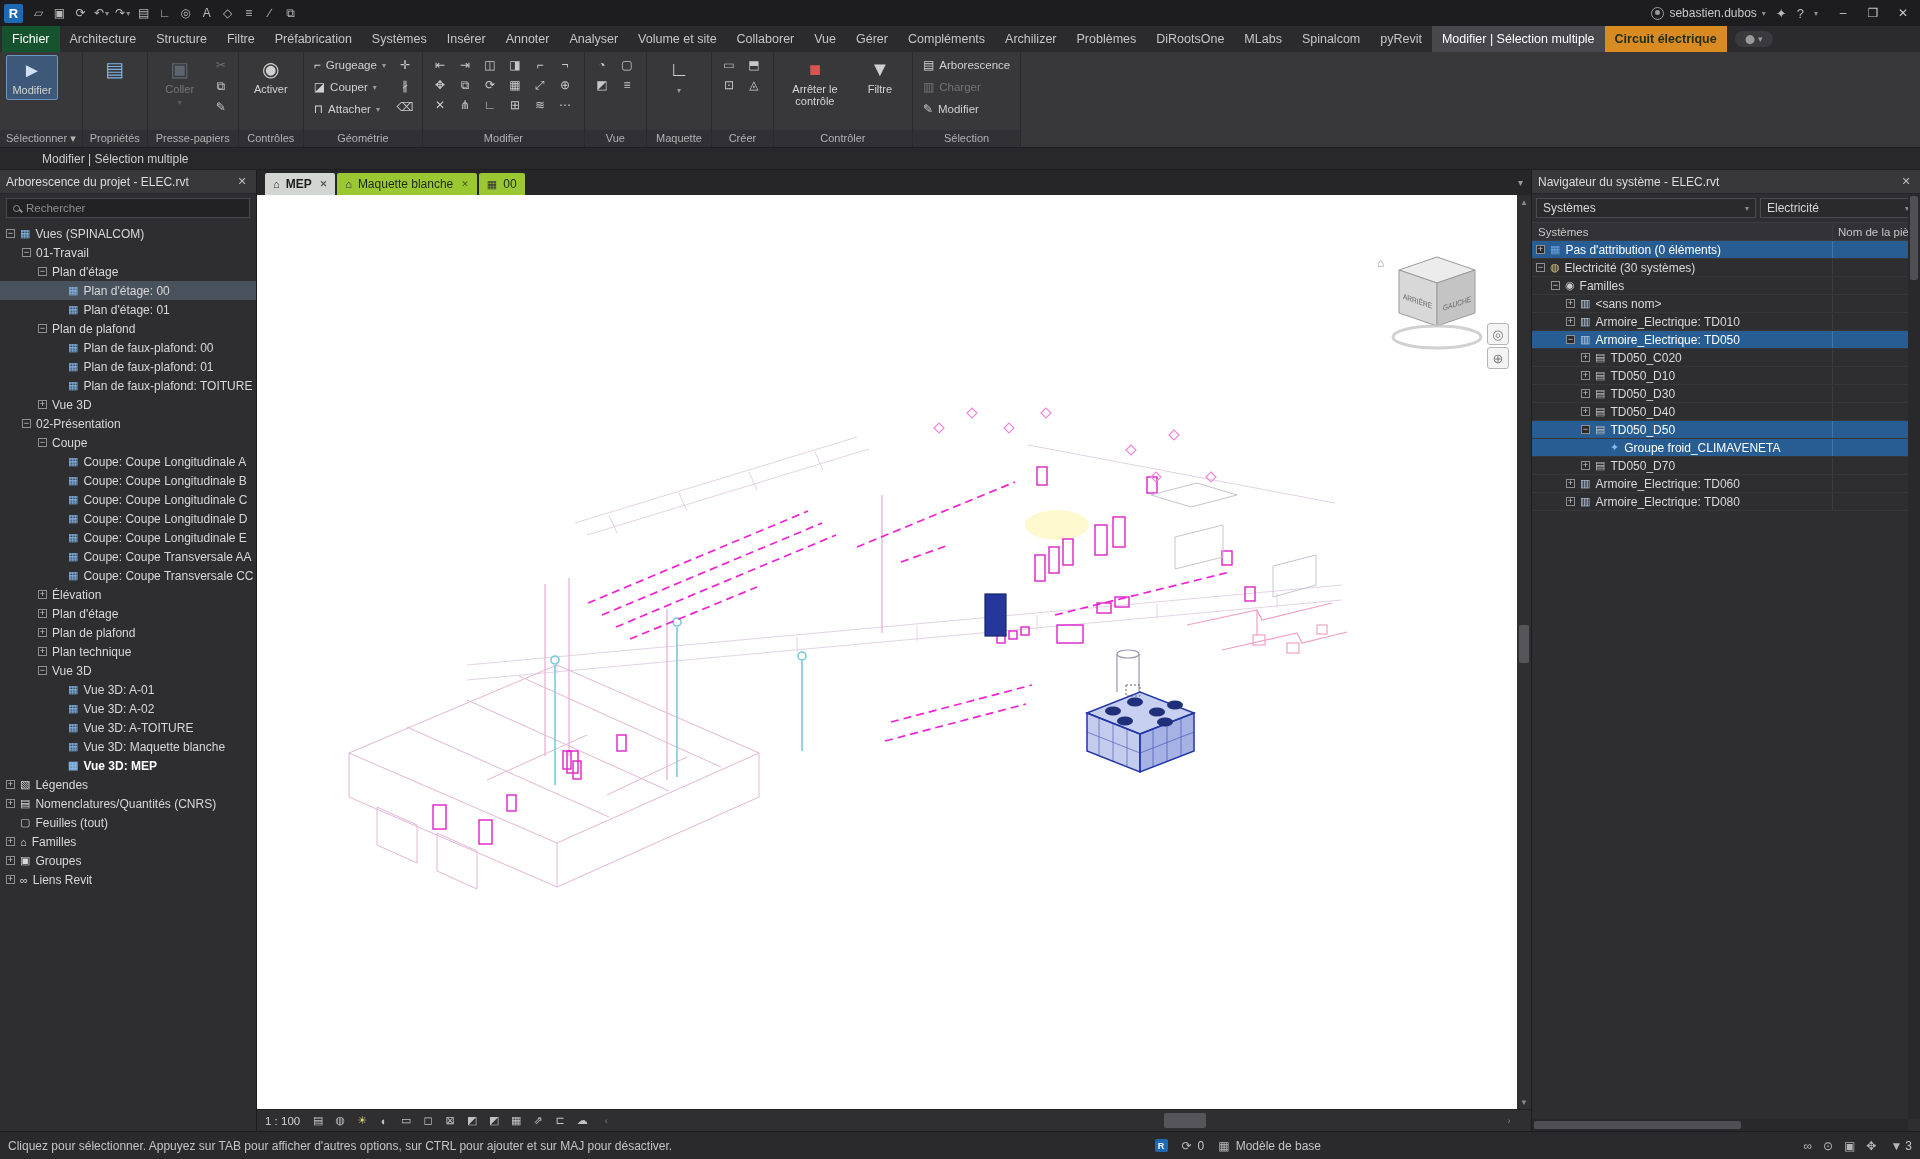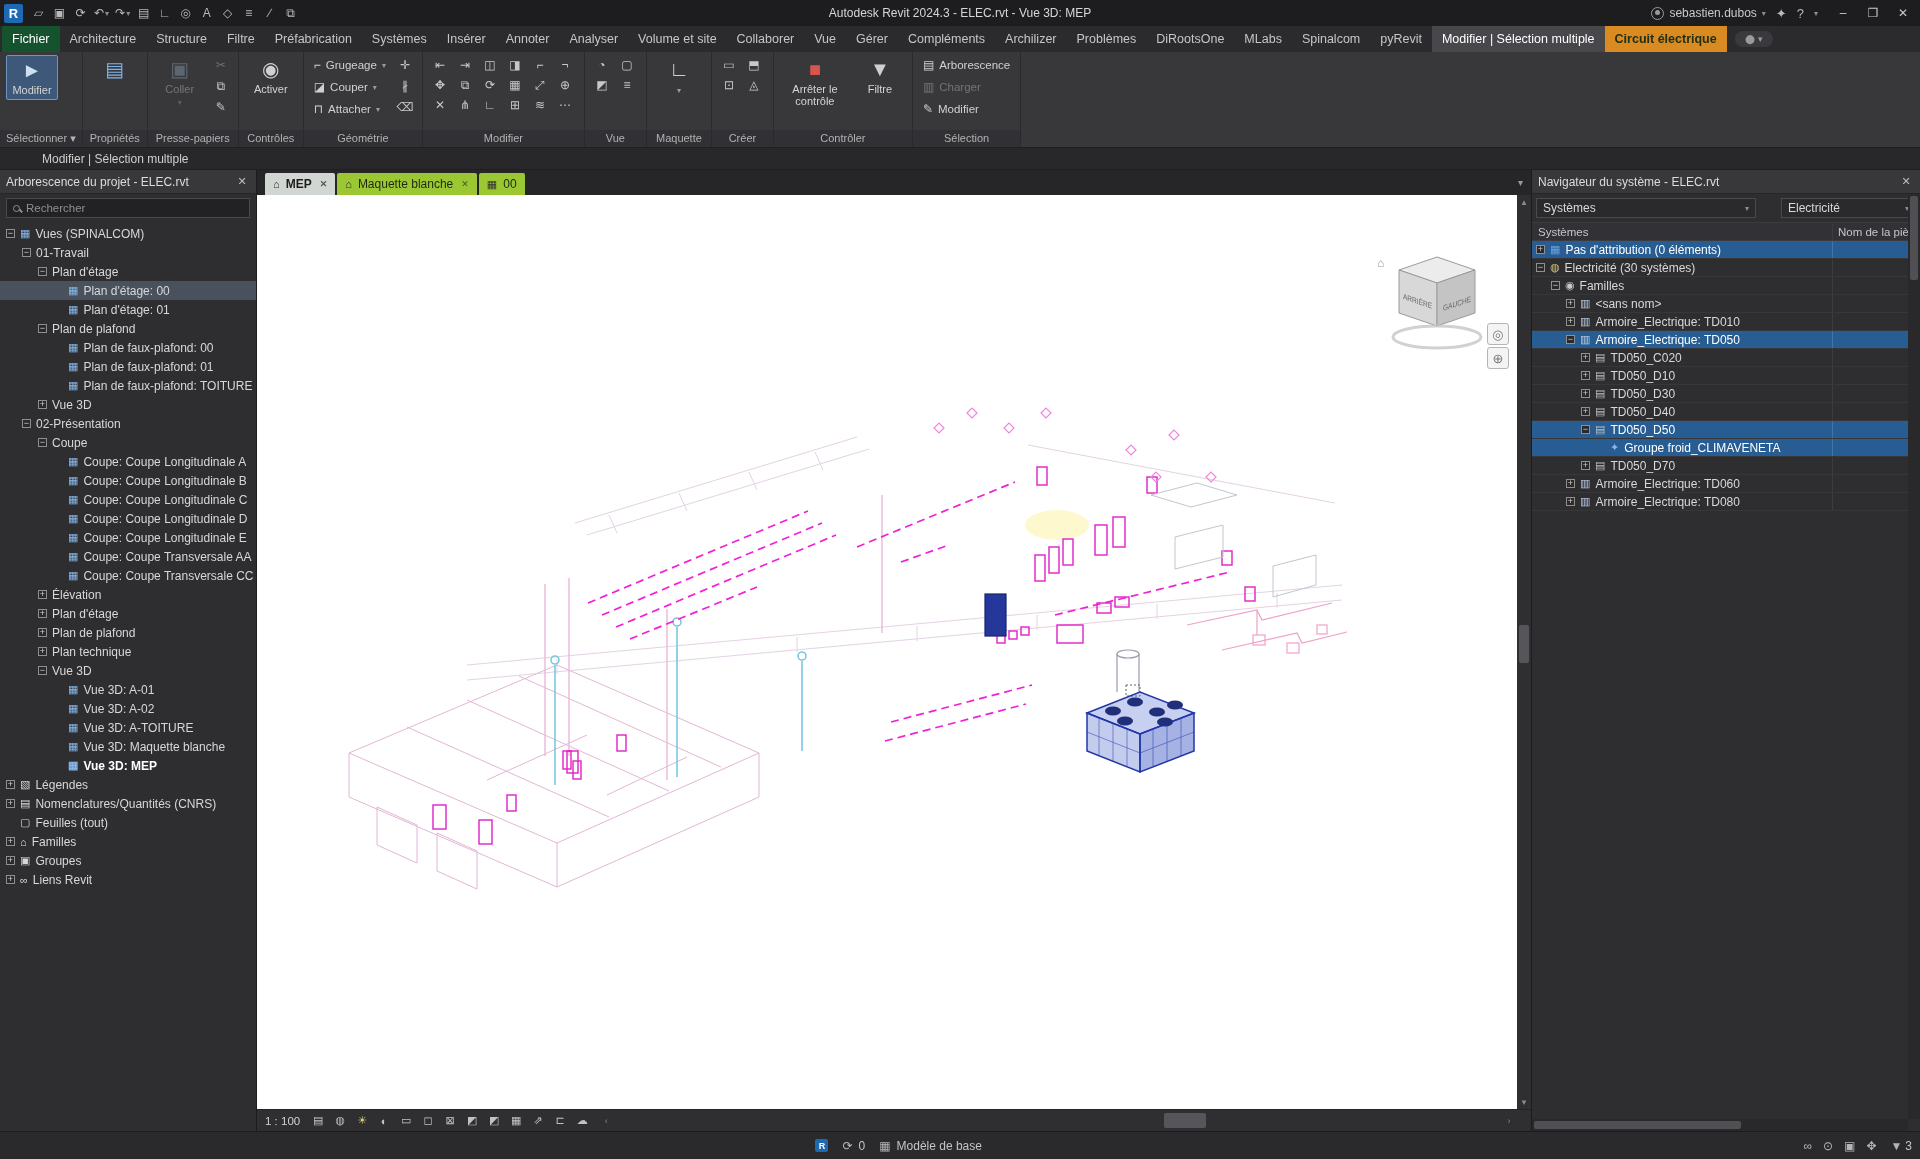--- a/index.html
+++ b/index.html
@@ -113,21 +113,21 @@
   .hs-thumb { position:absolute; top:3px; bottom:3px; left:62%; width:42px; background:#56565a; border-radius:2px; }
   .corner { width:14px; height:100%; background:#2f2f32; }
 
   
   .rightpanel { width:389px; flex:none; background:#2e2e31; border-left:1px solid #1c1c1e; display:flex; flex-direction:column; position:relative; }
   .combos { flex:none; display:flex; gap:4px; padding:4px 4px; }
   .combo { height:20px; background:#2a2a2d; border:1px solid #4a4a4e; display:flex; align-items:center; padding:0 6px; font-size:12px; color:#d8d8d8; }
   .combo .cv { flex:1; overflow:hidden; white-space:nowrap; }
   .combo .caret-sm { margin-left:6px; }
   .combo.c1 { width:220px; flex:none; }
-  .combo.c2 { flex:1;margin-left:21px; }
+  .combo.c2 { flex:1; }
   .colhead { flex:none; height:19px; display:flex; background:#323236; border-top:1px solid #3c3c40; border-bottom:1px solid #3c3c40; font-size:11.5px; color:#c6c6c6; }
   .ch1 { width:300px; padding-left:6px; display:flex; align-items:center; overflow:hidden; white-space:nowrap; }
   .ch2 { flex:1; border-left:1px solid #3c3c40; padding-left:5px; display:flex; align-items:center; overflow:hidden; white-space:nowrap; }
   .stree { flex:1; overflow:hidden; }
   .srow { height:18px; display:flex; border-bottom:1px solid #37373a; color:#d8d8d8; font-size:12px; }
   .srow.sel { background:#275d92; color:#fff; }
   .sc1 { width:300px; display:flex; align-items:center; overflow:hidden; white-space:nowrap; }
   .sc2 { flex:1; border-left:1px solid #3c3c40; }
   .srow.sel .sc2 { border-left-color:#3f76a8; }
   .rp-vscroll { position:absolute; right:0; top:24px; bottom:12px; width:12px; background:#29292c; }
@@ -188,21 +188,20 @@
         <div class="qat-btn">
           <span class="qg">≡</span>
         </div>
         <div class="qat-btn">
           <span class="qg">∕</span>
         </div>
         <div class="qat-btn">
           <span class="qg">⧉</span>
         </div>
       </div>
-    <div class="tb-title">Autodesk Revit 2024.3 - ELEC.rvt - Vue 3D: MEP</div>
     <div class="tb-right">
       <div class="user-chip">
         <span class="user-dot"></span>
         <span>sebastien.dubos</span>
         <span class="caret-sm">▾</span>
       </div>
       <span class="tb-ic">✦</span>
       <span class="tb-ic">?</span>
       <span class="caret-sm">▾</span>
       <div class="winbtns">
@@ -1047,20 +1046,21 @@
       <div class="rp-vscroll">
         <div class="rp-vthumb"></div>
       </div>
       <div class="rp-hscroll">
         <div class="rp-hthumb"></div>
       </div>
     </div>
   </div>
 
   <div class="statusbar">
+    <span class="sb-hint">Cliquez pour sélectionner. Appuyez sur TAB pour afficher d'autres options, sur CTRL pour ajouter et sur MAJ pour désactiver.</span>
     <span class="sb-fill"></span>
     <span class="sb-blue">R</span>
     <span class="sb-chip">
       <span class="sb-ic">⟳</span>
       <span>0</span>
     </span>
     <span class="sb-chip">
       <span class="sb-ic">▦</span>
       <span>Modèle de base</span>
     </span>

